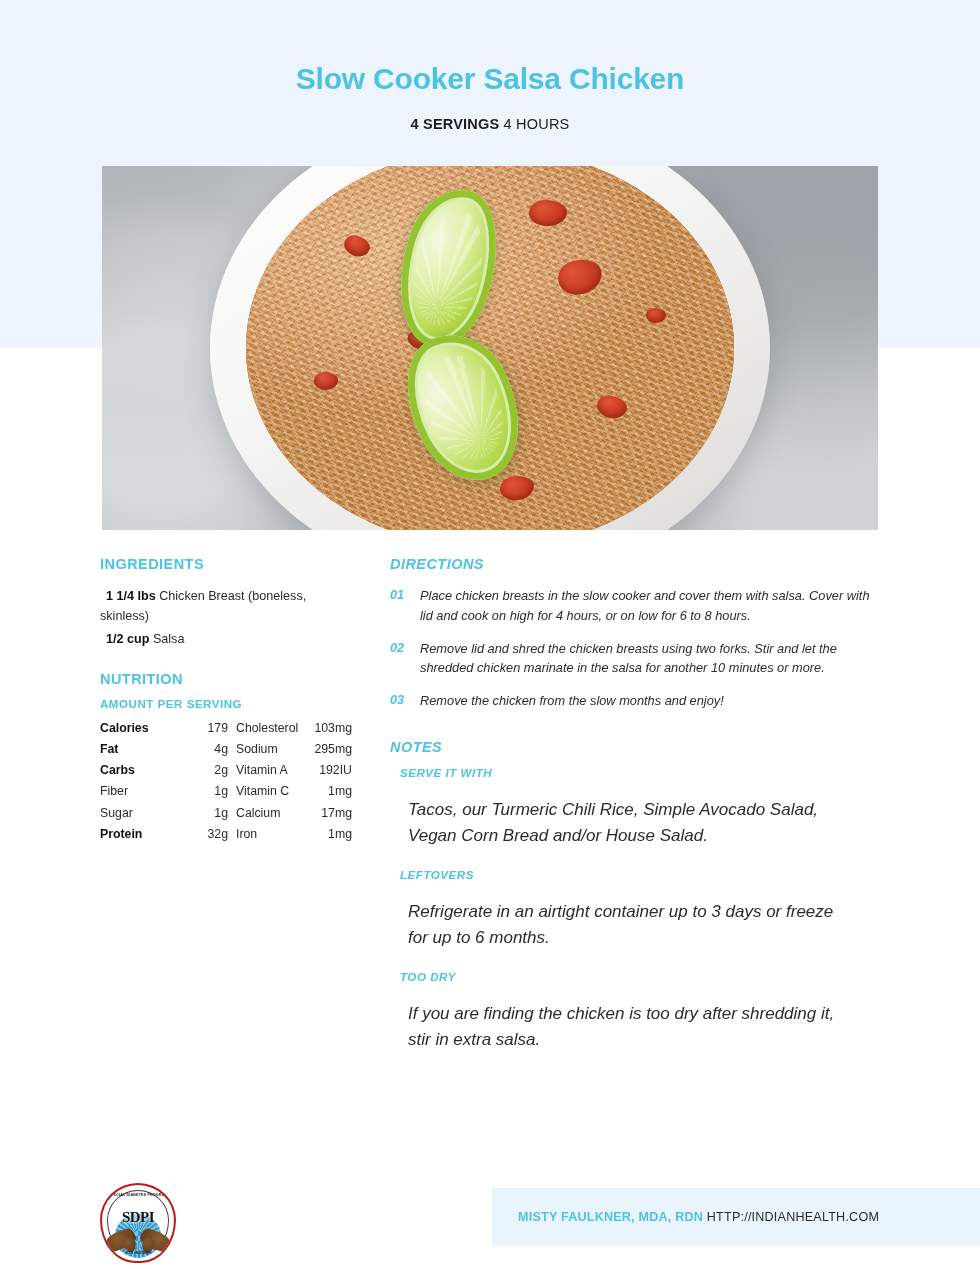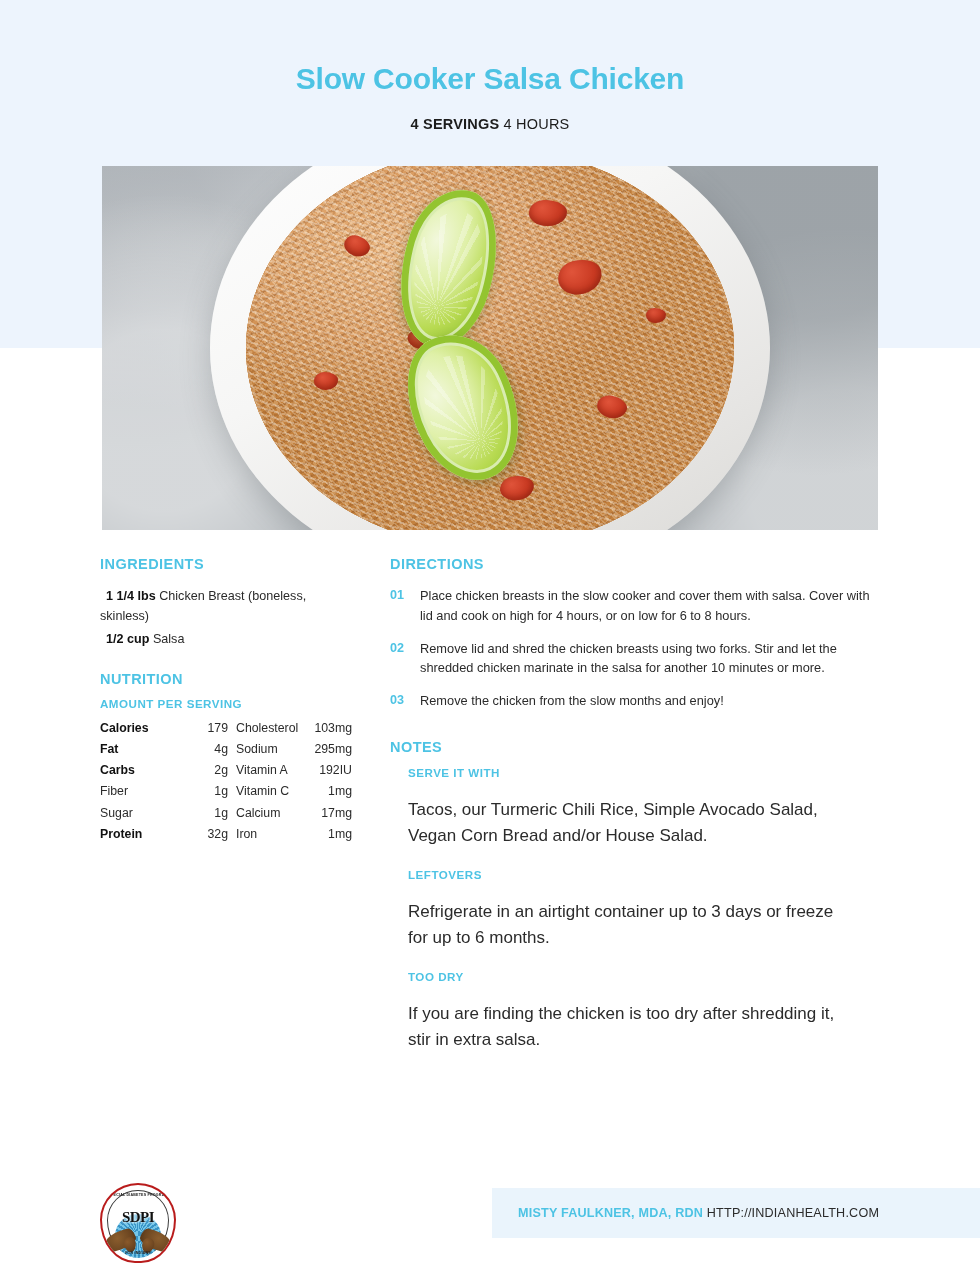--- a/index.html
+++ b/index.html
@@ -146,20 +146,21 @@
   
   .col-left {
     position: absolute;
     left: 100px; top: 556px;
     width: 252px;
   }
   .col-right {
     position: absolute;
     left: 390px; top: 556px;
     width: 482px;
+    font-style: italic;
   }
 
   .section-head {
     font-size: 14.5px;
     font-weight: bold;
     color: #4dc3e4;
     letter-spacing: 0.45px;
     margin: 0 0 14px 0;
   }
   .section-head.tight { margin-bottom: 10px; }
@@ -216,21 +217,21 @@
   }
   .step-text { flex: 1 1 auto; }
 
   
   .notes-block { margin-top: 28px; }
   .note-head {
     font-size: 11.6px;
     font-weight: bold;
     color: #4dc3e4;
     letter-spacing: 0.5px;
-    margin: 11px 0 3px 18px;
+    margin: 11px 0 3px 10px;
   }
   .note-head:first-of-type { margin-top: 0; }
   .note-body {
     font-size: 17px;
     line-height: 1.55;
     color: #2b2b2b;
     margin: 18px;
   }
 
   
@@ -298,21 +299,21 @@
   .oakleaf {
     position: absolute;
     z-index: 3;
     background: radial-gradient(circle at 40% 35%, #8b5e2e 0%, #6b4520 65%, #4b2f15 100%);
     border-radius: 60% 20% 60% 20% / 40% 60% 40% 60%;
   }
 
   .credit-bar {
     position: absolute;
     left: 492px; top: 1188px;
-    width: 488px; height: 50px;
+    width: 488px; height: 58px;
     background: #eaf4fc;
   }
   .credit-text {
     position: absolute;
     left: 26px; top: 50%;
     transform: translateY(-50%);
     font-size: 12.6px;
     letter-spacing: 0.2px;
     white-space: nowrap;
   }

